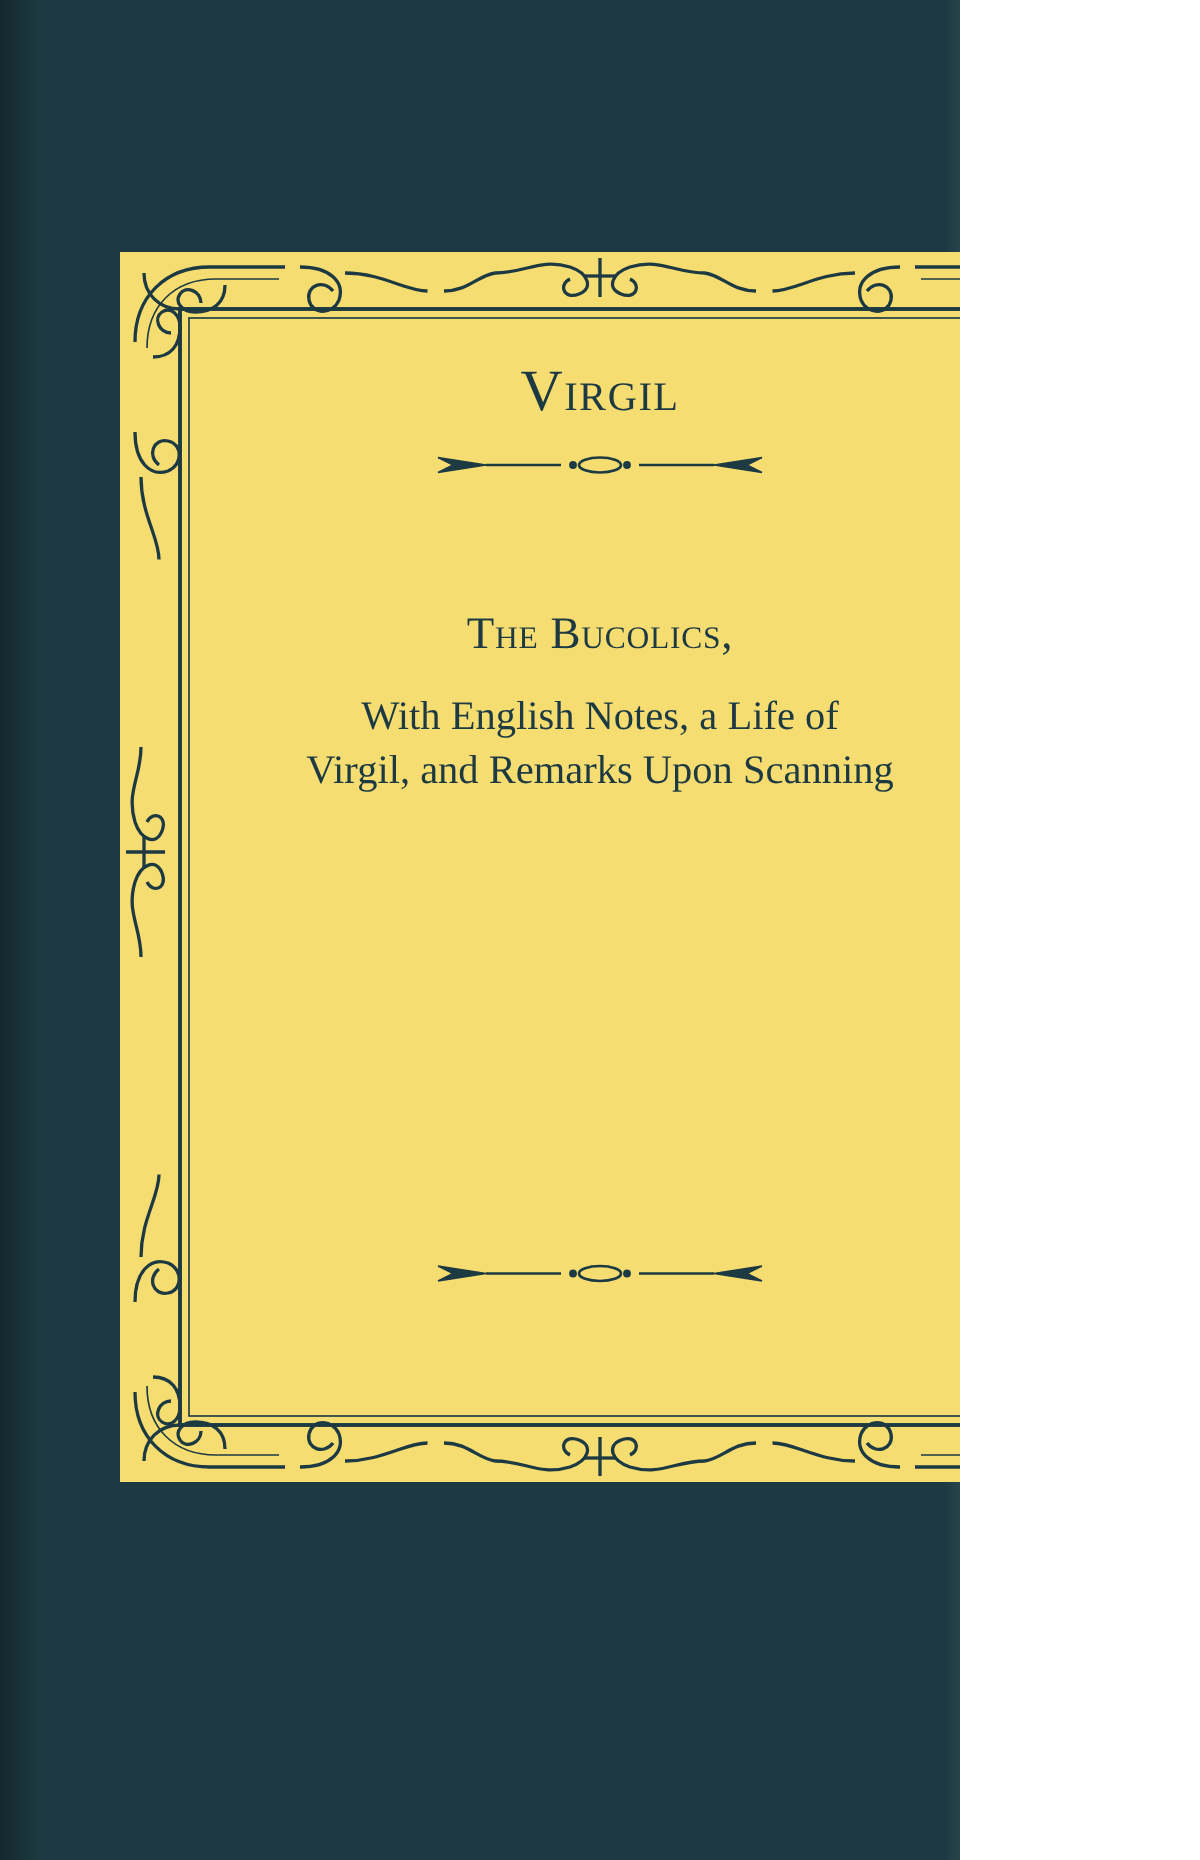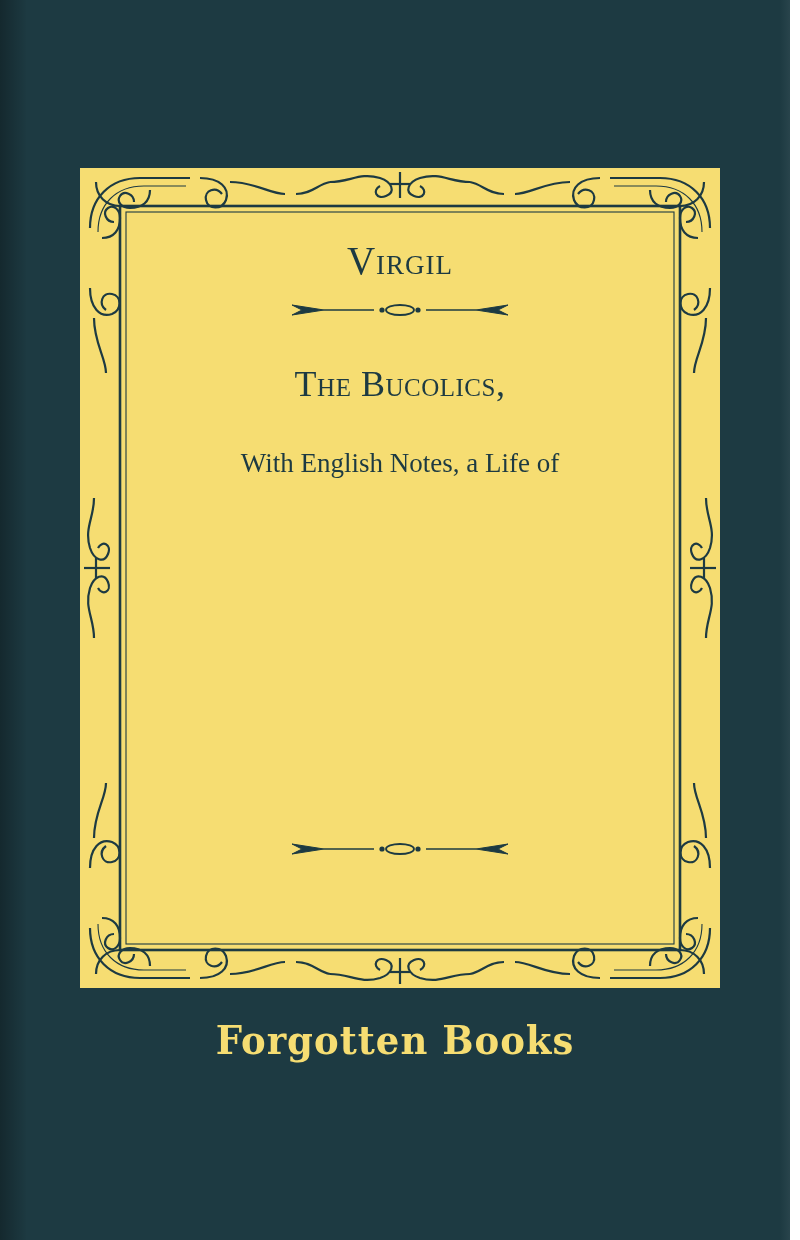--- a/index.html
+++ b/index.html
@@ -5,21 +5,21 @@
   html, body {
     margin: 0;
     padding: 0;
     background: #ffffff;
   }
   body {
     font-family: "Liberation Serif", serif;
   }
   .cover {
     position: relative;
-    width: 790px;
+    width: 640px;
     height: 1240px;
     background: #1d3a42;
     overflow: hidden;
   }
   
   .spine-shade {
     position: absolute;
     top: 0; left: 0;
     width: 26px; height: 100%;
     background: linear-gradient(to right, rgba(0,0,0,0.30), rgba(0,0,0,0.02));
@@ -64,29 +64,29 @@
     margin-top: 24px;
     font-variant: small-caps;
     font-weight: normal;
   }
   .rule-orn {
     margin: 16px auto 0 auto;
     width: 220px;
     height: 22px;
   }
   .title {
-    margin-top: 36px;
-    font-size: 36px;
+    margin-top: 77px;
+    font-size: 30px;
     line-height: 1.33;
     color: #1d3a42;
     font-variant: small-caps;
     letter-spacing: 0.5px;
   }
   .subtitle {
-    margin-top: 36px;
+    margin-top: 16px;
     font-size: 27px;
     line-height: 1.35;
     color: #1d3a42;
   }
   .rule-orn-bottom {
     position: absolute;
     left: 50%;
     transform: translateX(-50%);
     bottom: 128px;
     width: 220px;
@@ -223,33 +223,31 @@
           <circle cx="128" cy="11" r="2.6" stroke="none"></circle>
         </g>
       </svg>
 
       <div class="title">
         <div>The Bucolics,</div>
       </div>
 
       <div class="subtitle">
         <div>With English Notes, a Life of</div>
+        <div>Virgil, and Remarks Upon Scanning</div>
       </div>
     </div>
 
     <svg class="rule-orn-bottom" viewBox="0 0 220 22">
       <g fill="#1d3a42" stroke="#1d3a42">
         <path d="M2 6 L 34 11 L 2 16 L 12 11 Z"></path>
         <path d="M218 6 L 186 11 L 218 16 L 208 11 Z"></path>
         <path d="M34 10.2 L 84 10.2 L 84 11.8 L 34 11.8 Z" stroke="none"></path>
         <path d="M136 10.2 L 186 10.2 L 186 11.8 L 136 11.8 Z" stroke="none"></path>
         <ellipse cx="110" cy="11" rx="14" ry="5" fill="none" stroke-width="1.8"></ellipse>
         <circle cx="92" cy="11" r="2.6" stroke="none"></circle>
         <circle cx="128" cy="11" r="2.6" stroke="none"></circle>
       </g>
     </svg>
   </div>
 
-  <div class="imprint">
-    <span class="gothic">Forgotten Books</span>
-  </div>
 
 </div>
 
 </body></html>

